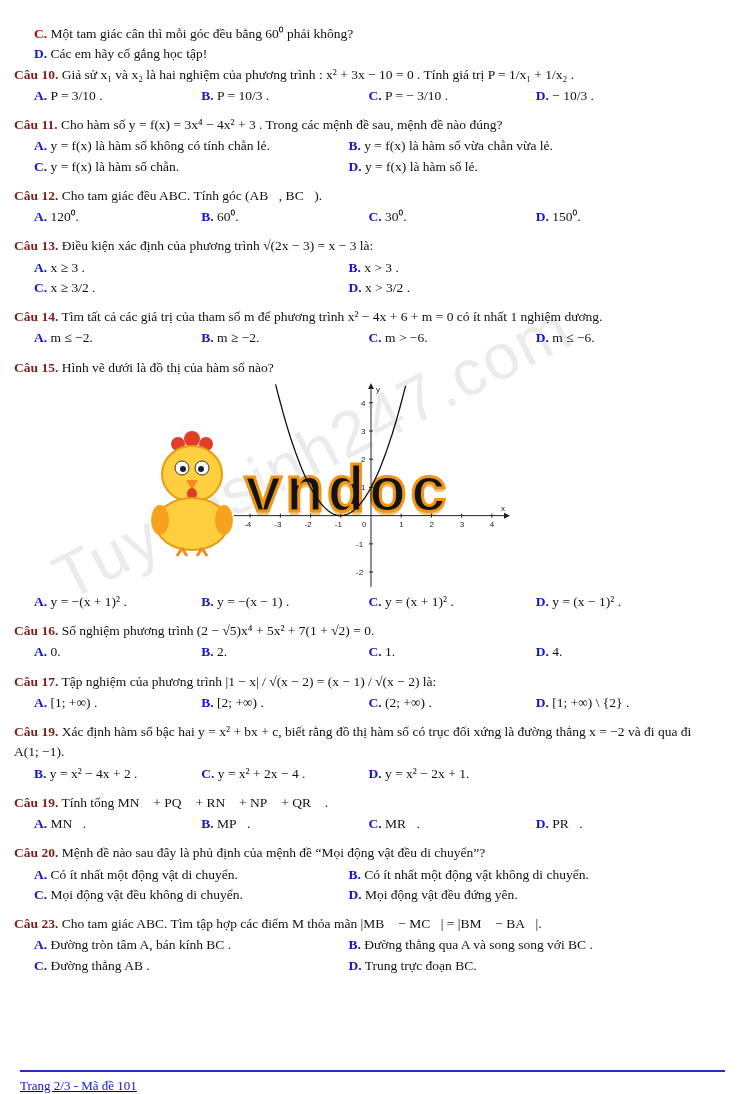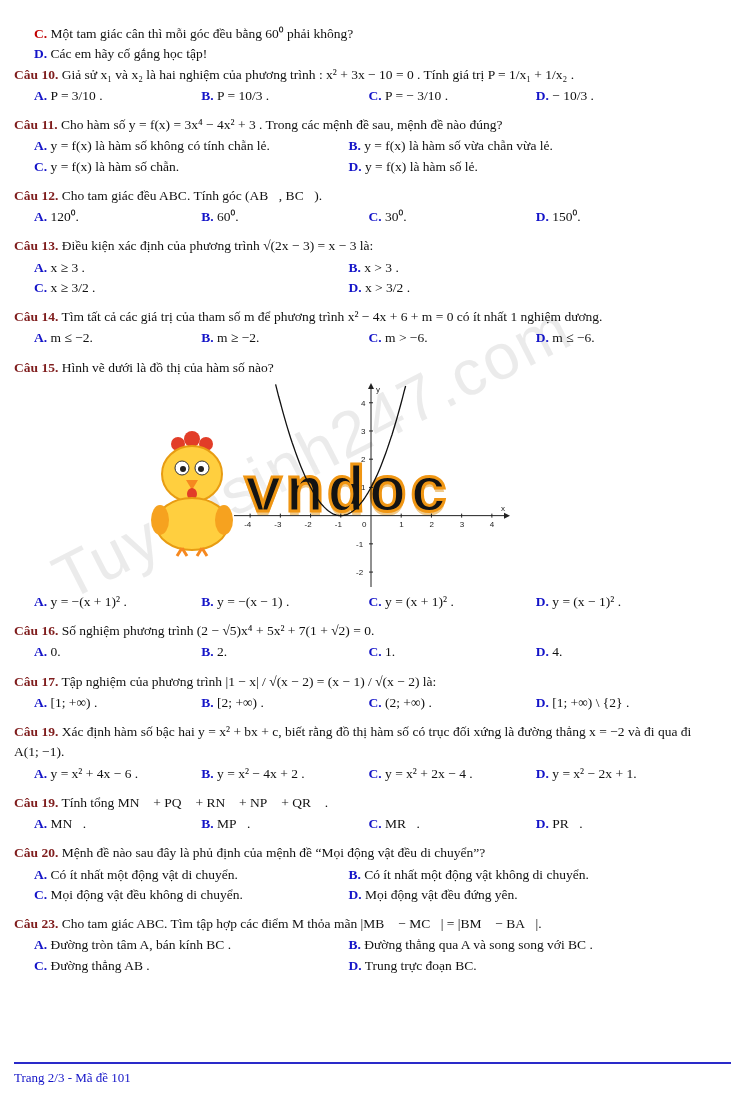--- a/index.html
+++ b/index.html
@@ -25,21 +25,21 @@
   .q{margin-bottom:9px;}
   .qnum{color:#7f1d1d;font-weight:bold;}
   .opt-label{color:#1414c8;font-weight:bold;}
   .opts{display:grid;padding-left:20px;margin-top:1px;}
   .cols4{grid-template-columns:repeat(4,1fr);}
   .cols2{grid-template-columns:47% 53%;}
 
   .graph-wrap{margin:5px 0 3px 218px;width:278px;height:206px;}
   .graph-wrap svg text{font-size:8px;font-family:"Liberation Sans",sans-serif;fill:#222;}
 
-  .footer{position:absolute;left:0;right:0;bottom:8px;z-index:1;padding:0 14px;}
+  .footer{position:absolute;left:0;right:0;bottom:0;z-index:1;padding:0 20px;text-decoration:underline;}
   .footer-rule{border-top:2px solid #2a2ac9;margin-bottom:4px;}
   .footer-text{color:#1414c8;font-size:13px;}
 </style>
 </head>
 <body>
 
 <div class="page">
 
   <div class="watermark-diag">Tuyensinh247.com</div>
 
@@ -175,21 +175,20 @@
           <div class="opts cols4">
             <div class="opt"><span class="opt-label">A.</span> <span>[1; +∞) .</span></div>
             <div class="opt"><span class="opt-label">B.</span> <span>[2; +∞) .</span></div>
             <div class="opt"><span class="opt-label">C.</span> <span>(2; +∞) .</span></div>
             <div class="opt"><span class="opt-label">D.</span> <span>[1; +∞) \ {2} .</span></div>
           </div>
         </div>
         <div class="q">
           <div class="stem"><span class="qnum">Câu 19.</span> <span>Xác định hàm số bậc hai y = x² + bx + c, biết rằng đồ thị hàm số có trục đối xứng là đường thẳng x = −2 và đi qua đi A(1; −1).</span></div>
           <div class="opts cols4">
-            <div class="opt"><span class="opt-label">A.</span> <span>y = x² + 4x − 6 .</span></div>
             <div class="opt"><span class="opt-label">B.</span> <span>y = x² − 4x + 2 .</span></div>
             <div class="opt"><span class="opt-label">C.</span> <span>y = x² + 2x − 4 .</span></div>
             <div class="opt"><span class="opt-label">D.</span> <span>y = x² − 2x + 1.</span></div>
           </div>
         </div>
         <div class="q">
           <div class="stem"><span class="qnum">Câu 19.</span> <span>Tính tổng MN⃗ + PQ⃗ + RN⃗ + NP⃗ + QR⃗ .</span></div>
           <div class="opts cols4">
             <div class="opt"><span class="opt-label">A.</span> <span>MN⃗.</span></div>
             <div class="opt"><span class="opt-label">B.</span> <span>MP⃗.</span></div>

